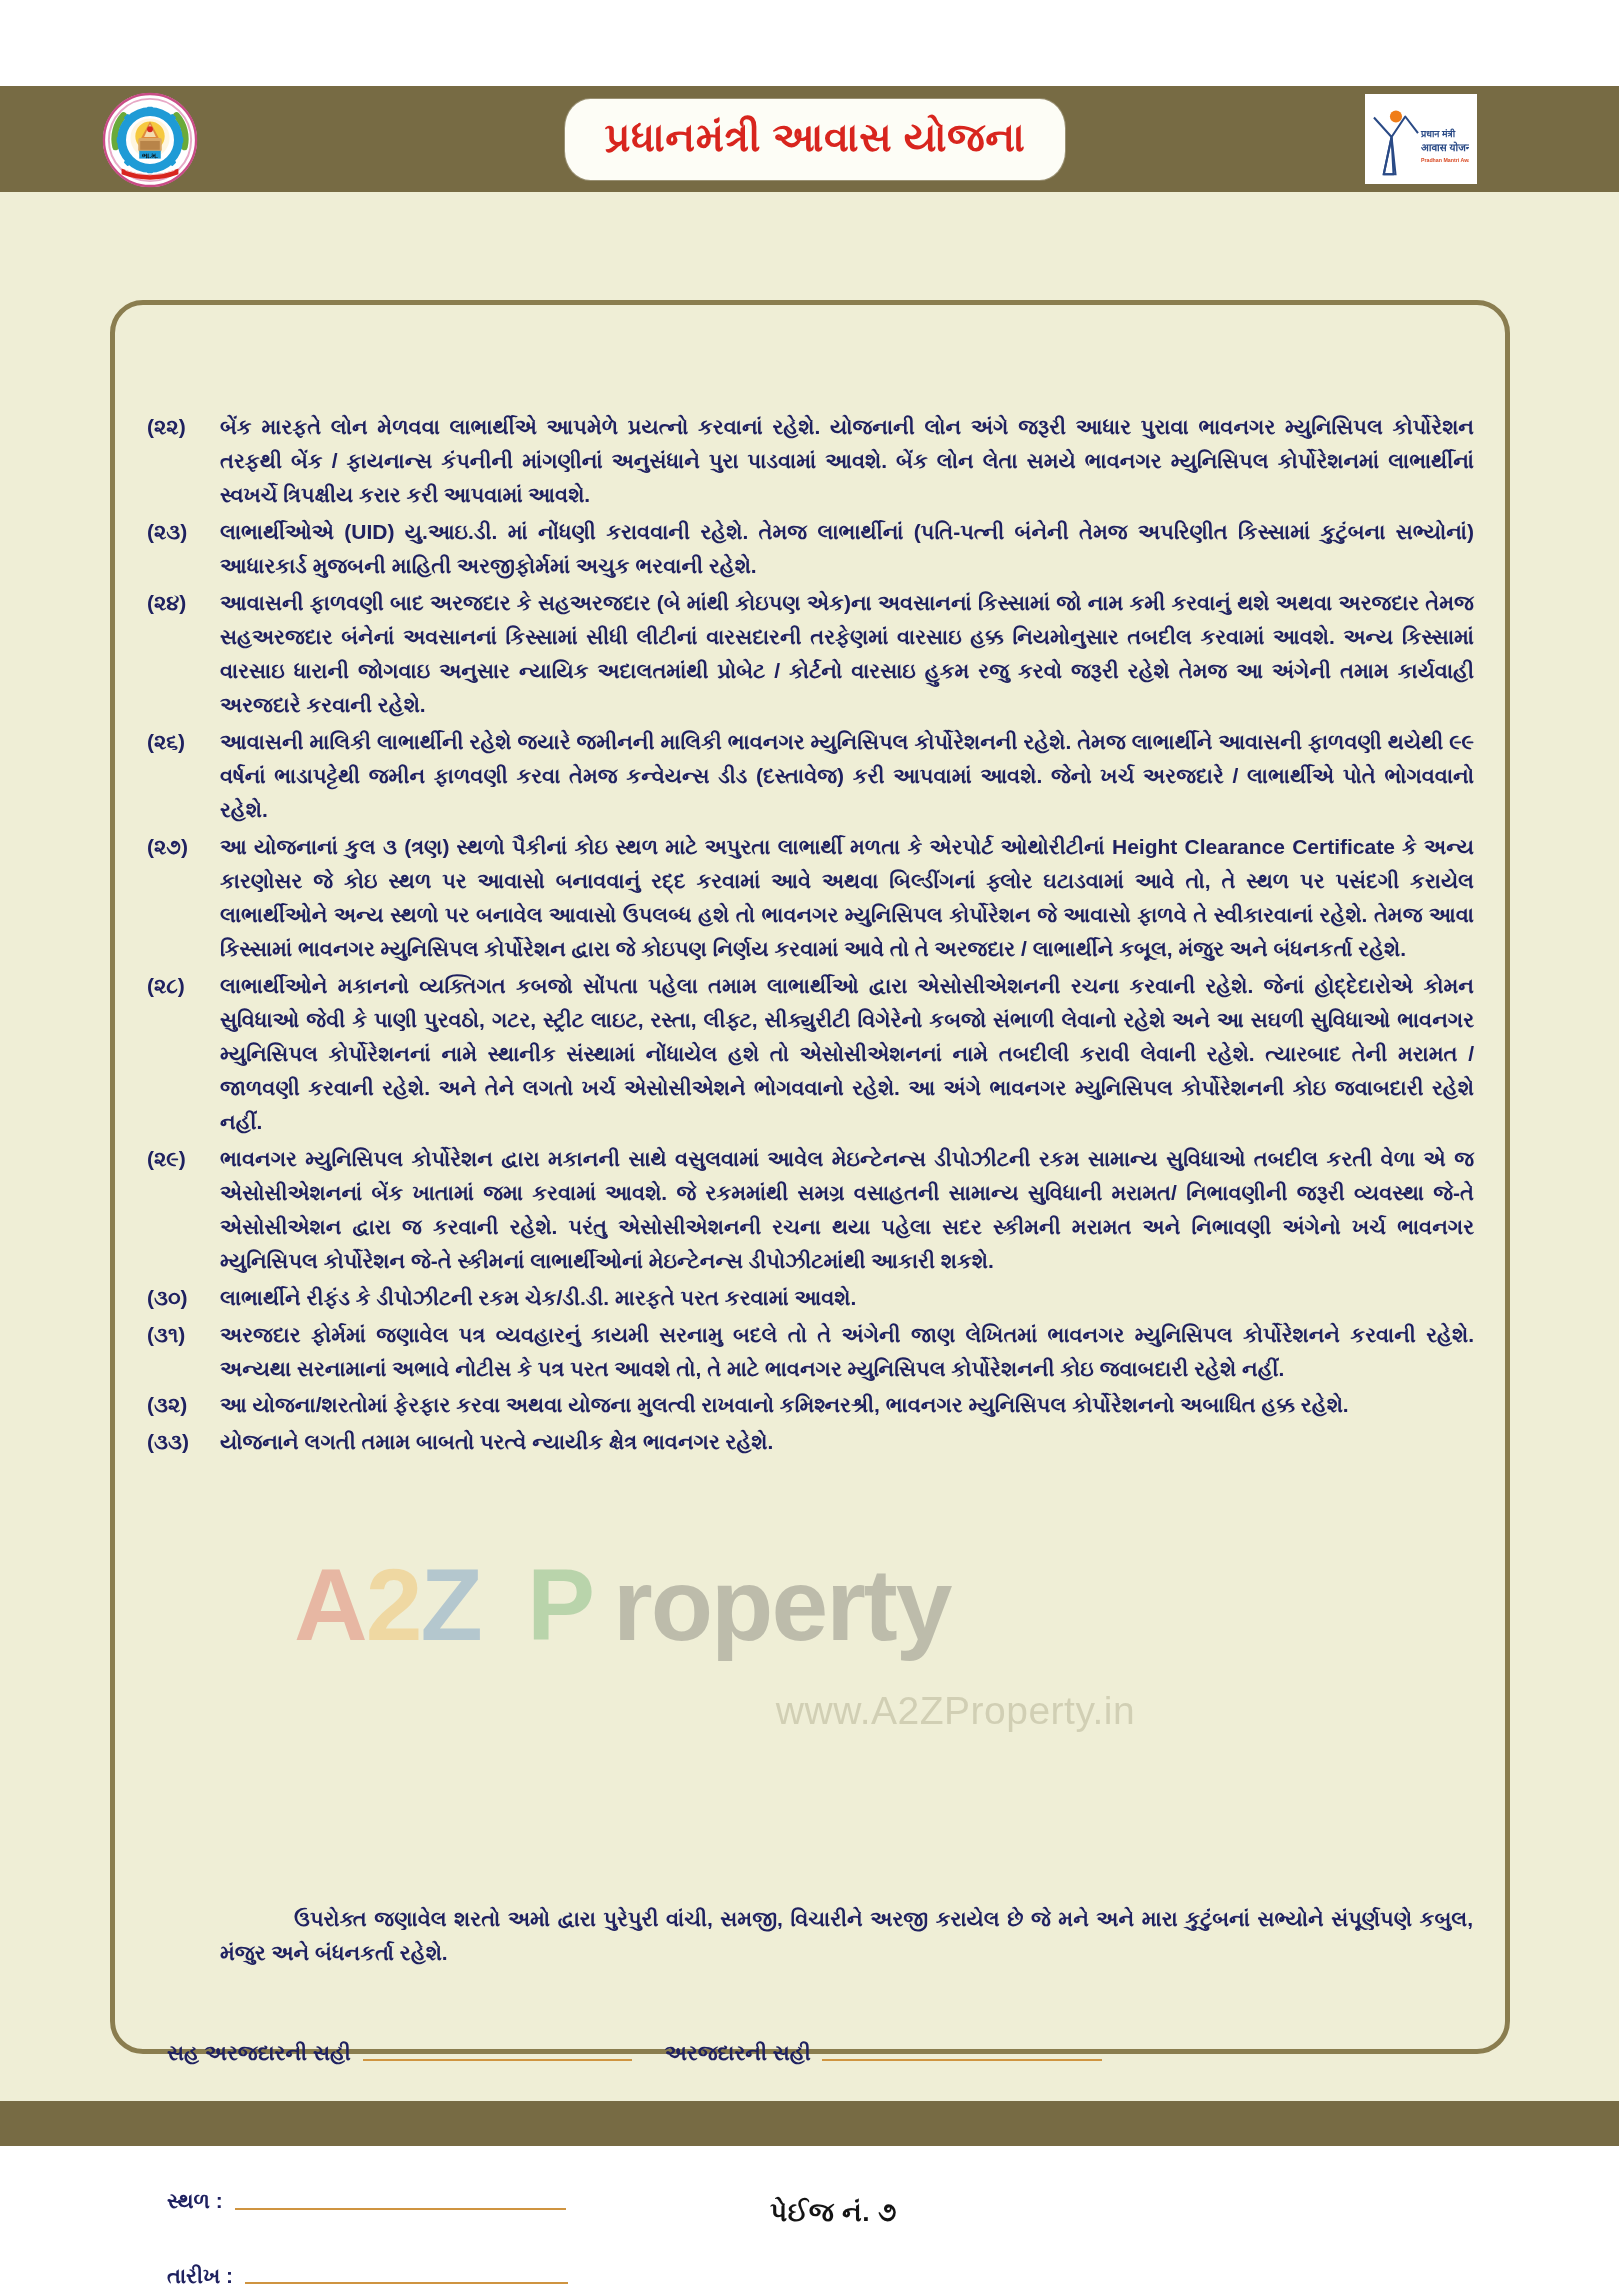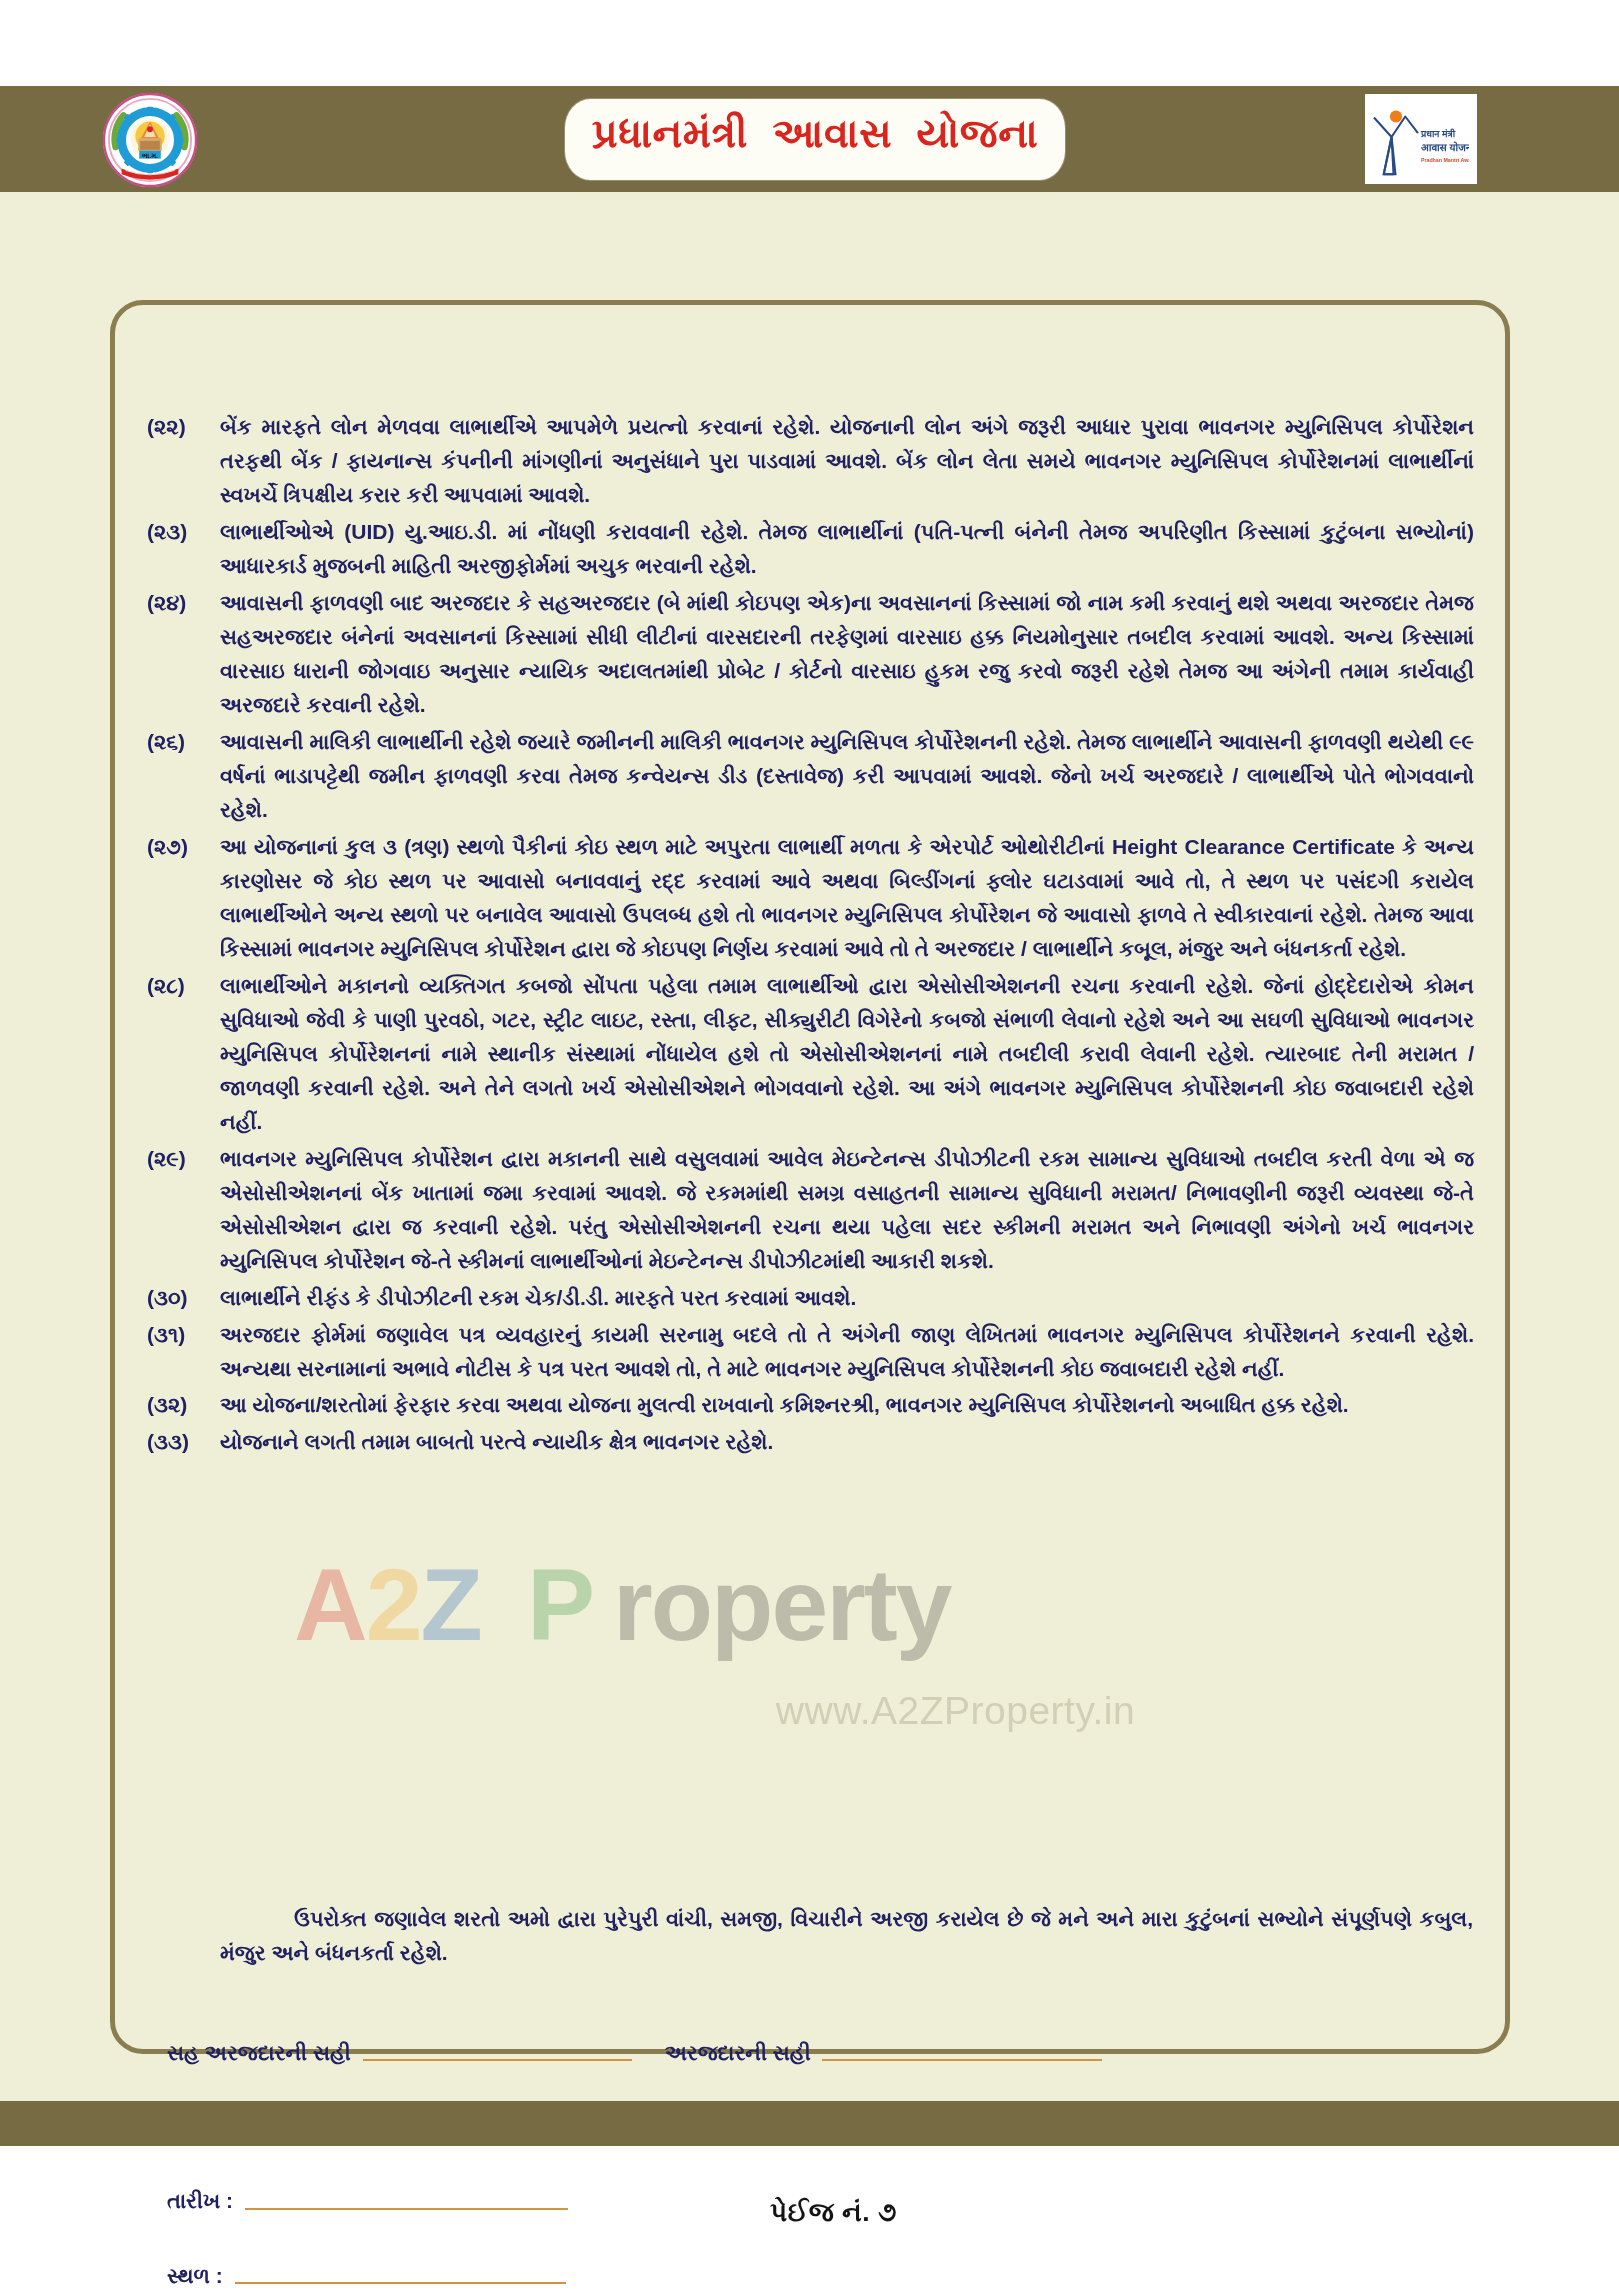--- a/index.html
+++ b/index.html
@@ -59,21 +59,20 @@
     box-shadow: 0 0 0 1px rgba(255,255,255,0.25);
   }
   .title-text {
     color: #d8251e;
     font-size: 40px;
     font-weight: bold;
     letter-spacing: 0.5px;
     white-space: nowrap;
     line-height: 1;
     padding-bottom: 3.9px;
-    font-family: Liberation Mono, monospace;
   }
 
   
   .pmay-logo {
     position: absolute;
     left: 1365px;
     top: 7.8px;
     width: 112px;
     height: 90px;
     background: #ffffff;
@@ -400,32 +399,32 @@
         </div>
         <div class="sig-gap"></div>
         <div class="sig-field">
           <div class="sig-label">અરજદારનું નામ</div>
           <div class="sig-line w-app-name"></div>
         </div>
       </div>
 
       <div class="sig-row">
         <div class="sig-field">
+          <div class="sig-label">સ્થળ  :</div>
+          <div class="sig-line w-place"></div>
+        </div>
+      </div>
+
+      <div class="sig-row">
+        <div class="sig-field">
           <div class="sig-label">તારીખ :</div>
           <div class="sig-line w-date"></div>
         </div>
       </div>
 
-      <div class="sig-row">
-        <div class="sig-field">
-          <div class="sig-label">સ્થળ  :</div>
-          <div class="sig-line w-place"></div>
-        </div>
-      </div>
-
     </div>
 
     <div class="footer-page">પેઈજ નં. ૭</div>
 
   </div>
 
   <div class="footer-band"></div>
 
 </div>
 

